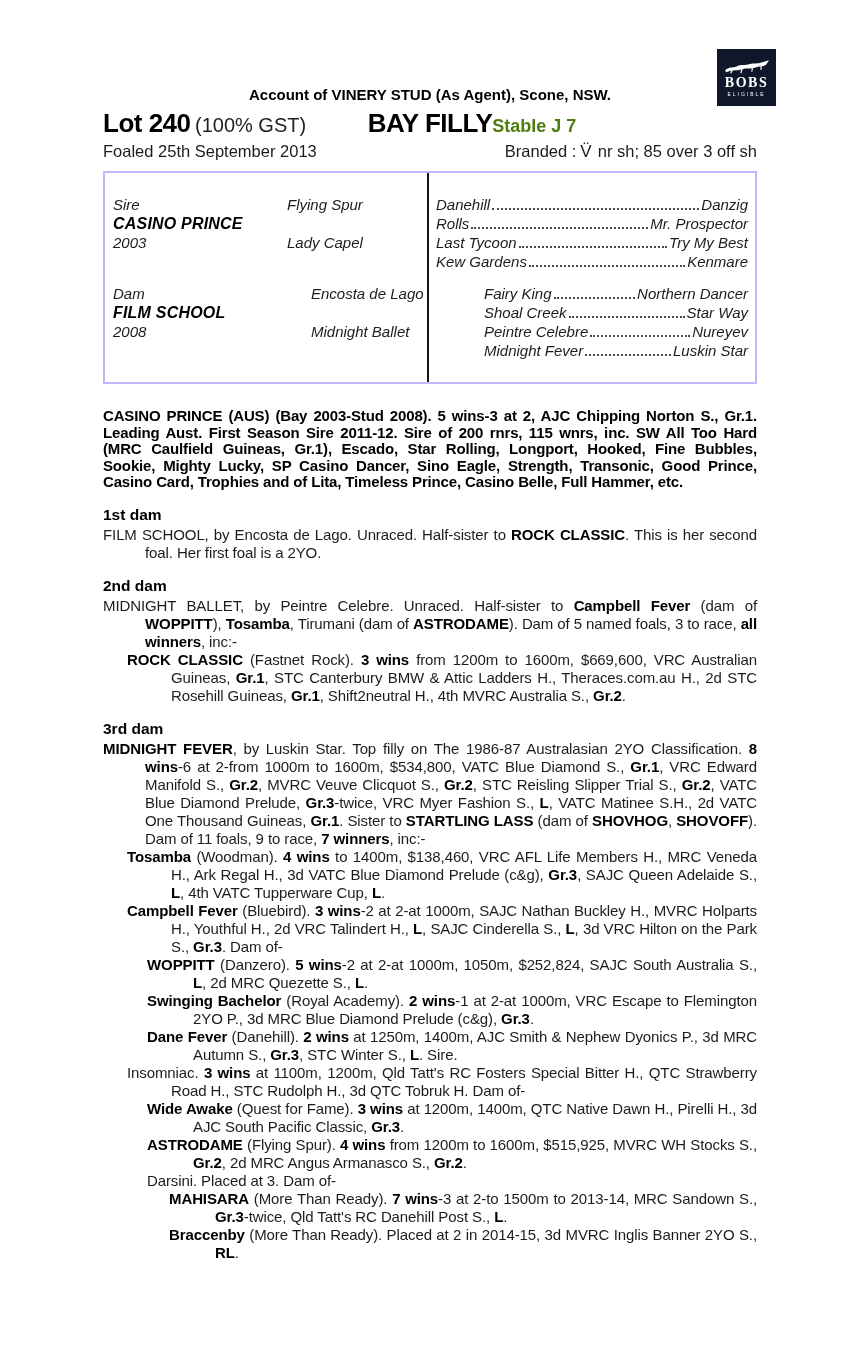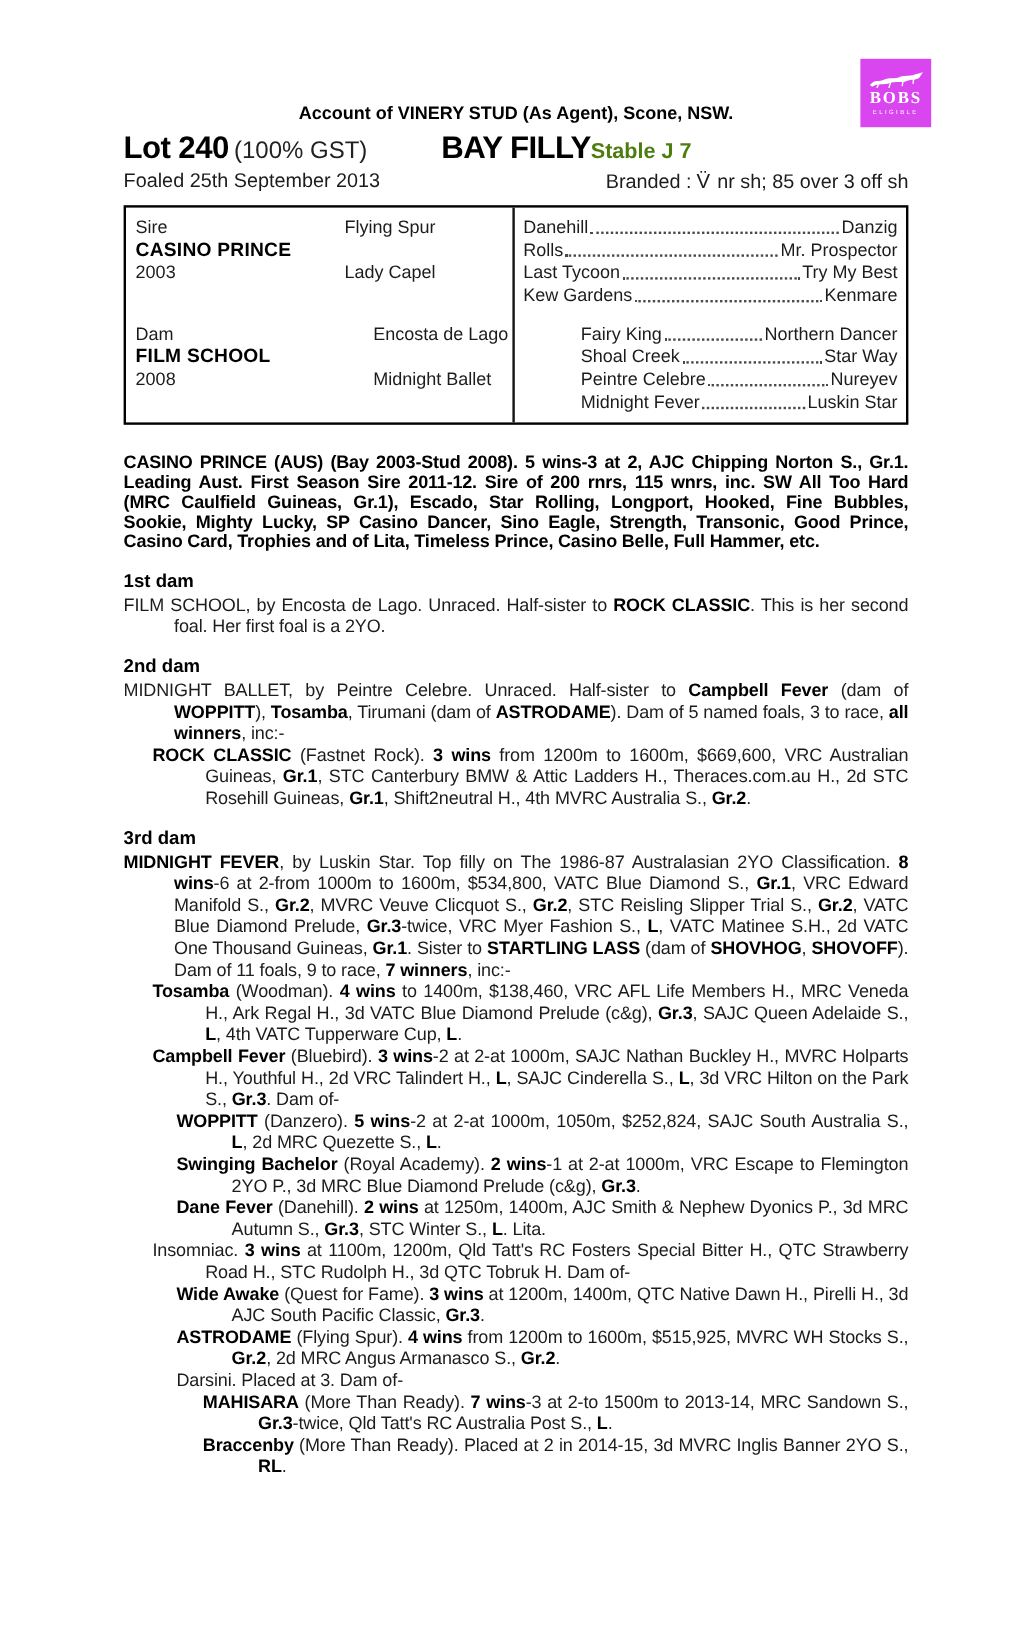--- a/index.html
+++ b/index.html
@@ -6,40 +6,40 @@
   body {
     width:860px; height:1356px; background:#ffffff; color:#1c1c1c;
     font-family:"Liberation Sans", sans-serif; position:relative; overflow:hidden;
     -webkit-font-smoothing:antialiased;
   }
   .content { position:absolute; left:103px; top:0; width:654px; }
 
   
   .logo-box {
     position:absolute; left:717px; top:49px; width:59px; height:57px;
-    background:#d946ef; color:#fff; display:flex; flex-direction:column;
+    background:#0f172a; color:#fff; display:flex; flex-direction:column;
     align-items:center; justify-content:center; gap:2px;
   }
   .logo-horse svg { width:48px; height:15px; display:block; }
   .logo-title { font-family:"Liberation Serif", serif; font-size:14px; font-weight:700; letter-spacing:1.5px; line-height:1; }
   .logo-sub { font-size:5px; letter-spacing:2px; line-height:1; }
 
   
   .account { margin-top:86px; text-align:center; font-weight:700; font-size:15px; color:#000; }
   .lot-row { display:grid; grid-template-columns:1fr auto 1fr; align-items:baseline; margin-top:5px; }
   .lot-left { white-space:nowrap; }
   .lot-label { font-size:26px; font-weight:800; letter-spacing:-0.5px; color:#000; }
   .gst { font-size:20px; color:#222; }
   .page-title { font-size:26px; font-weight:800; text-align:center; letter-spacing:-0.5px; color:#000; }
   .stable { text-align:left; font-weight:700; font-size:18px; color:#4d7c0f; }
   .foal-row { display:flex; justify-content:space-between; font-size:16.5px; margin-top:3px; }
   .brand-symbol { font-size:17px; padding:0 6px 0 4px; }
 
   
-  .ped-table { margin-top:9px; border:2px solid #000000; position:relative; padding:7px 0; }
+  .ped-table { margin-top:9px; border:2px solid #c4b5fd; position:relative; padding:22px 0;font-style:italic; }
   .ped-divider { position:absolute; left:322px; top:0; bottom:0; width:2px; background:#141414; }
   .ped-half { display:grid; grid-template-columns:182px 140px 1fr; }
   .ped-half + .ped-half { margin-top:13px;gap:24px; }
   .ped-col1 { padding-left:8px; font-size:15px; }
   .ped-col1 .line, .ped-col2 .line { height:19px; line-height:19px; }
   .ped-name { font-weight:800; font-size:16px; letter-spacing:0.2px; color:#000; }
   .ped-col2 { font-size:15px; }
   .sp { height:19px; }
   .ped-col3 { padding:0 7px 0 9px; font-size:15px; }
   .gp-line { display:flex; align-items:baseline; height:19px; line-height:19px; white-space:nowrap; }
@@ -176,21 +176,21 @@
   <div class="section-heading">2nd dam</div>
   <p class="note lv0"><span>MIDNIGHT BALLET, by Peintre Celebre. Unraced. Half-sister to </span><b>Campbell Fever</b><span> (dam of </span><b>WOPPITT</b><span>), </span><b>Tosamba</b><span>, Tirumani (dam of </span><b>ASTRODAME</b><span>). Dam of 5 named foals, 3 to race, </span><b>all winners</b><span>, inc:-</span></p>
   <p class="note lv1"><b>ROCK CLASSIC</b><span> (Fastnet Rock). </span><b>3 wins</b><span> from 1200m to 1600m, $669,600, VRC Australian Guineas, </span><b>Gr.1</b><span>, STC Canterbury BMW &amp; Attic Ladders H., Theraces.com.au H., 2d STC Rosehill Guineas, </span><b>Gr.1</b><span>, Shift2neutral H., 4th MVRC Australia S., </span><b>Gr.2</b><span>.</span></p>
 
   <div class="section-heading">3rd dam</div>
   <p class="note lv0"><b>MIDNIGHT FEVER</b><span>, by Luskin Star. Top filly on The 1986-87 Australasian 2YO Classification. </span><b>8 wins</b><span>-6 at 2-from 1000m to 1600m, $534,800, VATC Blue Diamond S., </span><b>Gr.1</b><span>, VRC Edward Manifold S., </span><b>Gr.2</b><span>, MVRC Veuve Clicquot S., </span><b>Gr.2</b><span>, STC Reisling Slipper Trial S., </span><b>Gr.2</b><span>, VATC Blue Diamond Prelude, </span><b>Gr.3</b><span>-twice, VRC Myer Fashion S., </span><b>L</b><span>, VATC Matinee S.H., 2d VATC One Thousand Guineas, </span><b>Gr.1</b><span>. Sister to </span><b>STARTLING LASS</b><span> (dam of </span><b>SHOVHOG</b><span>, </span><b>SHOVOFF</b><span>). Dam of 11 foals, 9 to race, </span><b>7 winners</b><span>, inc:-</span></p>
   <p class="note lv1"><b>Tosamba</b><span> (Woodman). </span><b>4 wins</b><span> to 1400m, $138,460, VRC AFL Life Members H., MRC Veneda H., Ark Regal H., 3d VATC Blue Diamond Prelude (c&amp;g), </span><b>Gr.3</b><span>, SAJC Queen Adelaide S., </span><b>L</b><span>, 4th VATC Tupperware Cup, </span><b>L</b><span>.</span></p>
   <p class="note lv1"><b>Campbell Fever</b><span> (Bluebird). </span><b>3 wins</b><span>-2 at 2-at 1000m, SAJC Nathan Buckley H., MVRC Holparts H., Youthful H., 2d VRC Talindert H., </span><b>L</b><span>, SAJC Cinderella S., </span><b>L</b><span>, 3d VRC Hilton on the Park S., </span><b>Gr.3</b><span>. Dam of-</span></p>
   <p class="note lv2"><b>WOPPITT</b><span> (Danzero). </span><b>5 wins</b><span>-2 at 2-at 1000m, 1050m, $252,824, SAJC South Australia S., </span><b>L</b><span>, 2d MRC Quezette S., </span><b>L</b><span>.</span></p>
   <p class="note lv2"><b>Swinging Bachelor</b><span> (Royal Academy). </span><b>2 wins</b><span>-1 at 2-at 1000m, VRC Escape to Flemington 2YO P., 3d MRC Blue Diamond Prelude (c&amp;g), </span><b>Gr.3</b><span>.</span></p>
-  <p class="note lv2"><b>Dane Fever</b><span> (Danehill). </span><b>2 wins</b><span> at 1250m, 1400m, AJC Smith &amp; Nephew Dyonics P., 3d MRC Autumn S., </span><b>Gr.3</b><span>, STC Winter S., </span><b>L</b><span>. Lita.</span></p>
+  <p class="note lv2"><b>Dane Fever</b><span> (Danehill). </span><b>2 wins</b><span> at 1250m, 1400m, AJC Smith &amp; Nephew Dyonics P., 3d MRC Autumn S., </span><b>Gr.3</b><span>, STC Winter S., </span><b>L</b><span>. Sire.</span></p>
   <p class="note lv1"><span>Insomniac. </span><b>3 wins</b><span> at 1100m, 1200m, Qld Tatt's RC Fosters Special Bitter H., QTC Strawberry Road H., STC Rudolph H., 3d QTC Tobruk H. Dam of-</span></p>
   <p class="note lv2"><b>Wide Awake</b><span> (Quest for Fame). </span><b>3 wins</b><span> at 1200m, 1400m, QTC Native Dawn H., Pirelli H., 3d AJC South Pacific Classic, </span><b>Gr.3</b><span>.</span></p>
   <p class="note lv2"><b>ASTRODAME</b><span> (Flying Spur). </span><b>4 wins</b><span> from 1200m to 1600m, $515,925, MVRC WH Stocks S., </span><b>Gr.2</b><span>, 2d MRC Angus Armanasco S., </span><b>Gr.2</b><span>.</span></p>
   <p class="note lv2"><span>Darsini. Placed at 3. Dam of-</span></p>
-  <p class="note lv3"><b>MAHISARA</b><span> (More Than Ready). </span><b>7 wins</b><span>-3 at 2-to 1500m to 2013-14, MRC Sandown S., </span><b>Gr.3</b><span>-twice, Qld Tatt's RC Australia Post S., </span><b>L</b><span>.</span></p>
+  <p class="note lv3"><b>MAHISARA</b><span> (More Than Ready). </span><b>7 wins</b><span>-3 at 2-to 1500m to 2013-14, MRC Sandown S., </span><b>Gr.3</b><span>-twice, Qld Tatt's RC Danehill Post S., </span><b>L</b><span>.</span></p>
   <p class="note lv3"><b>Braccenby</b><span> (More Than Ready). Placed at 2 in 2014-15, 3d MVRC Inglis Banner 2YO S., </span><b>RL</b><span>.</span></p>
 
 </div>
 
 </body></html>

